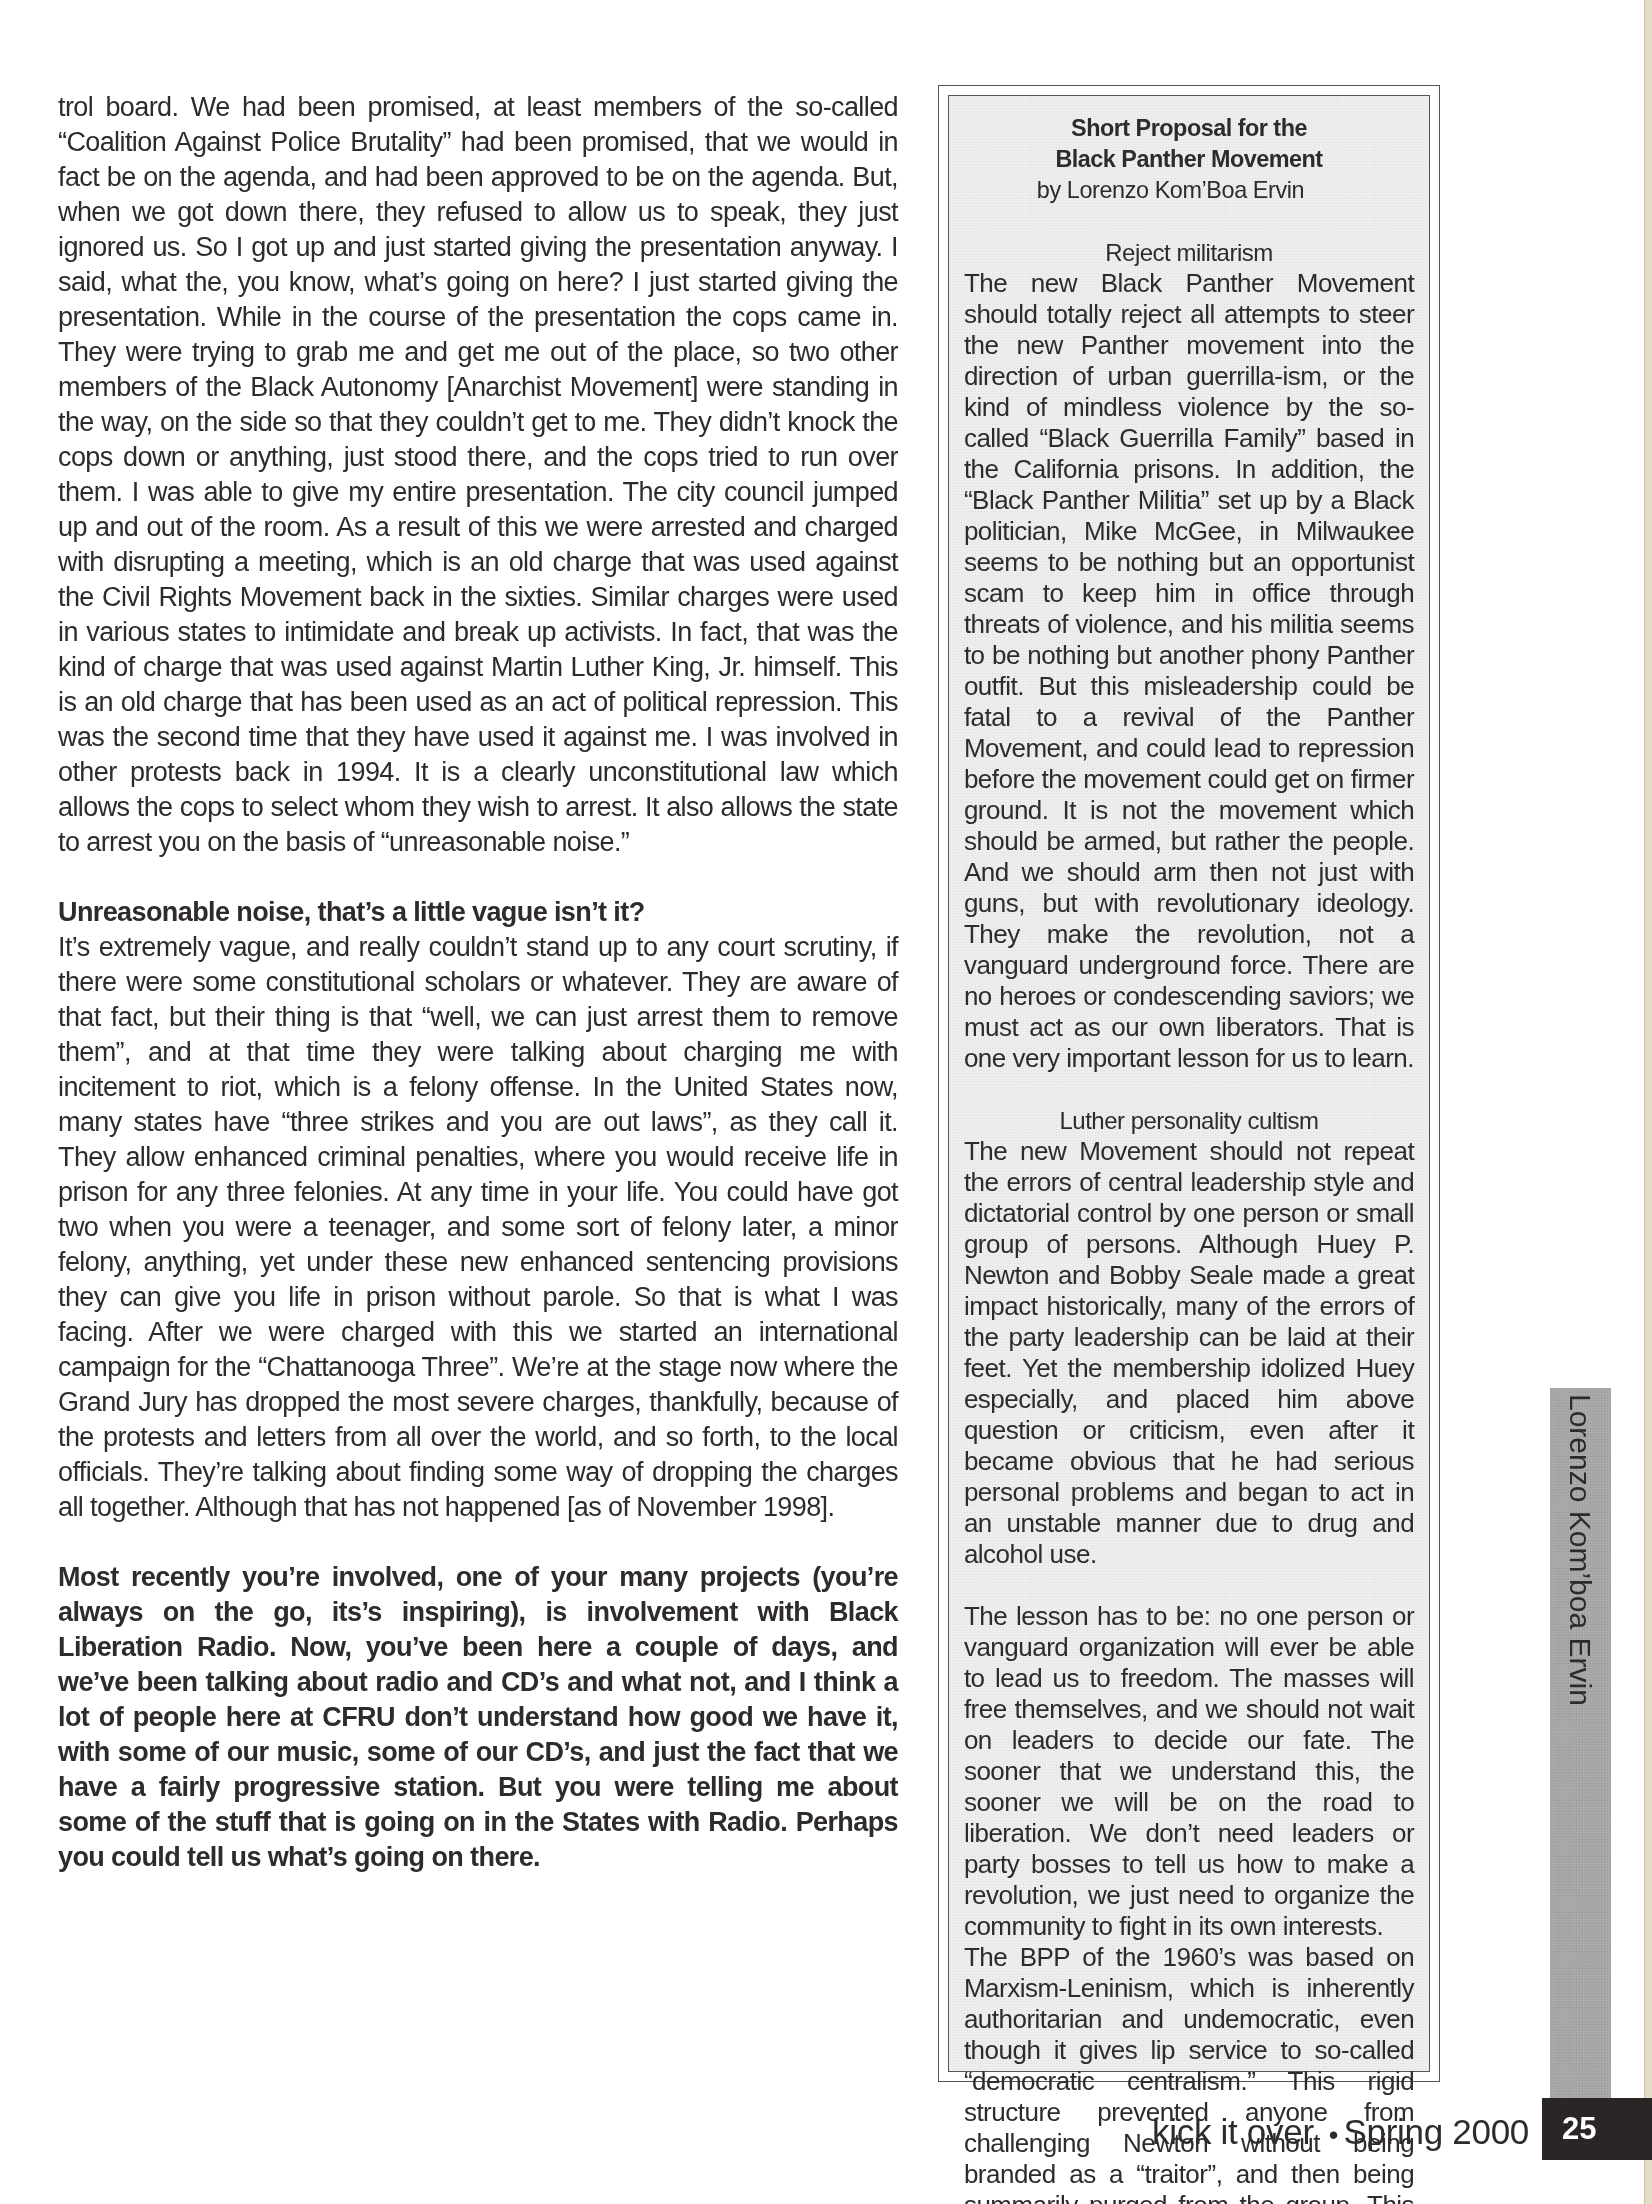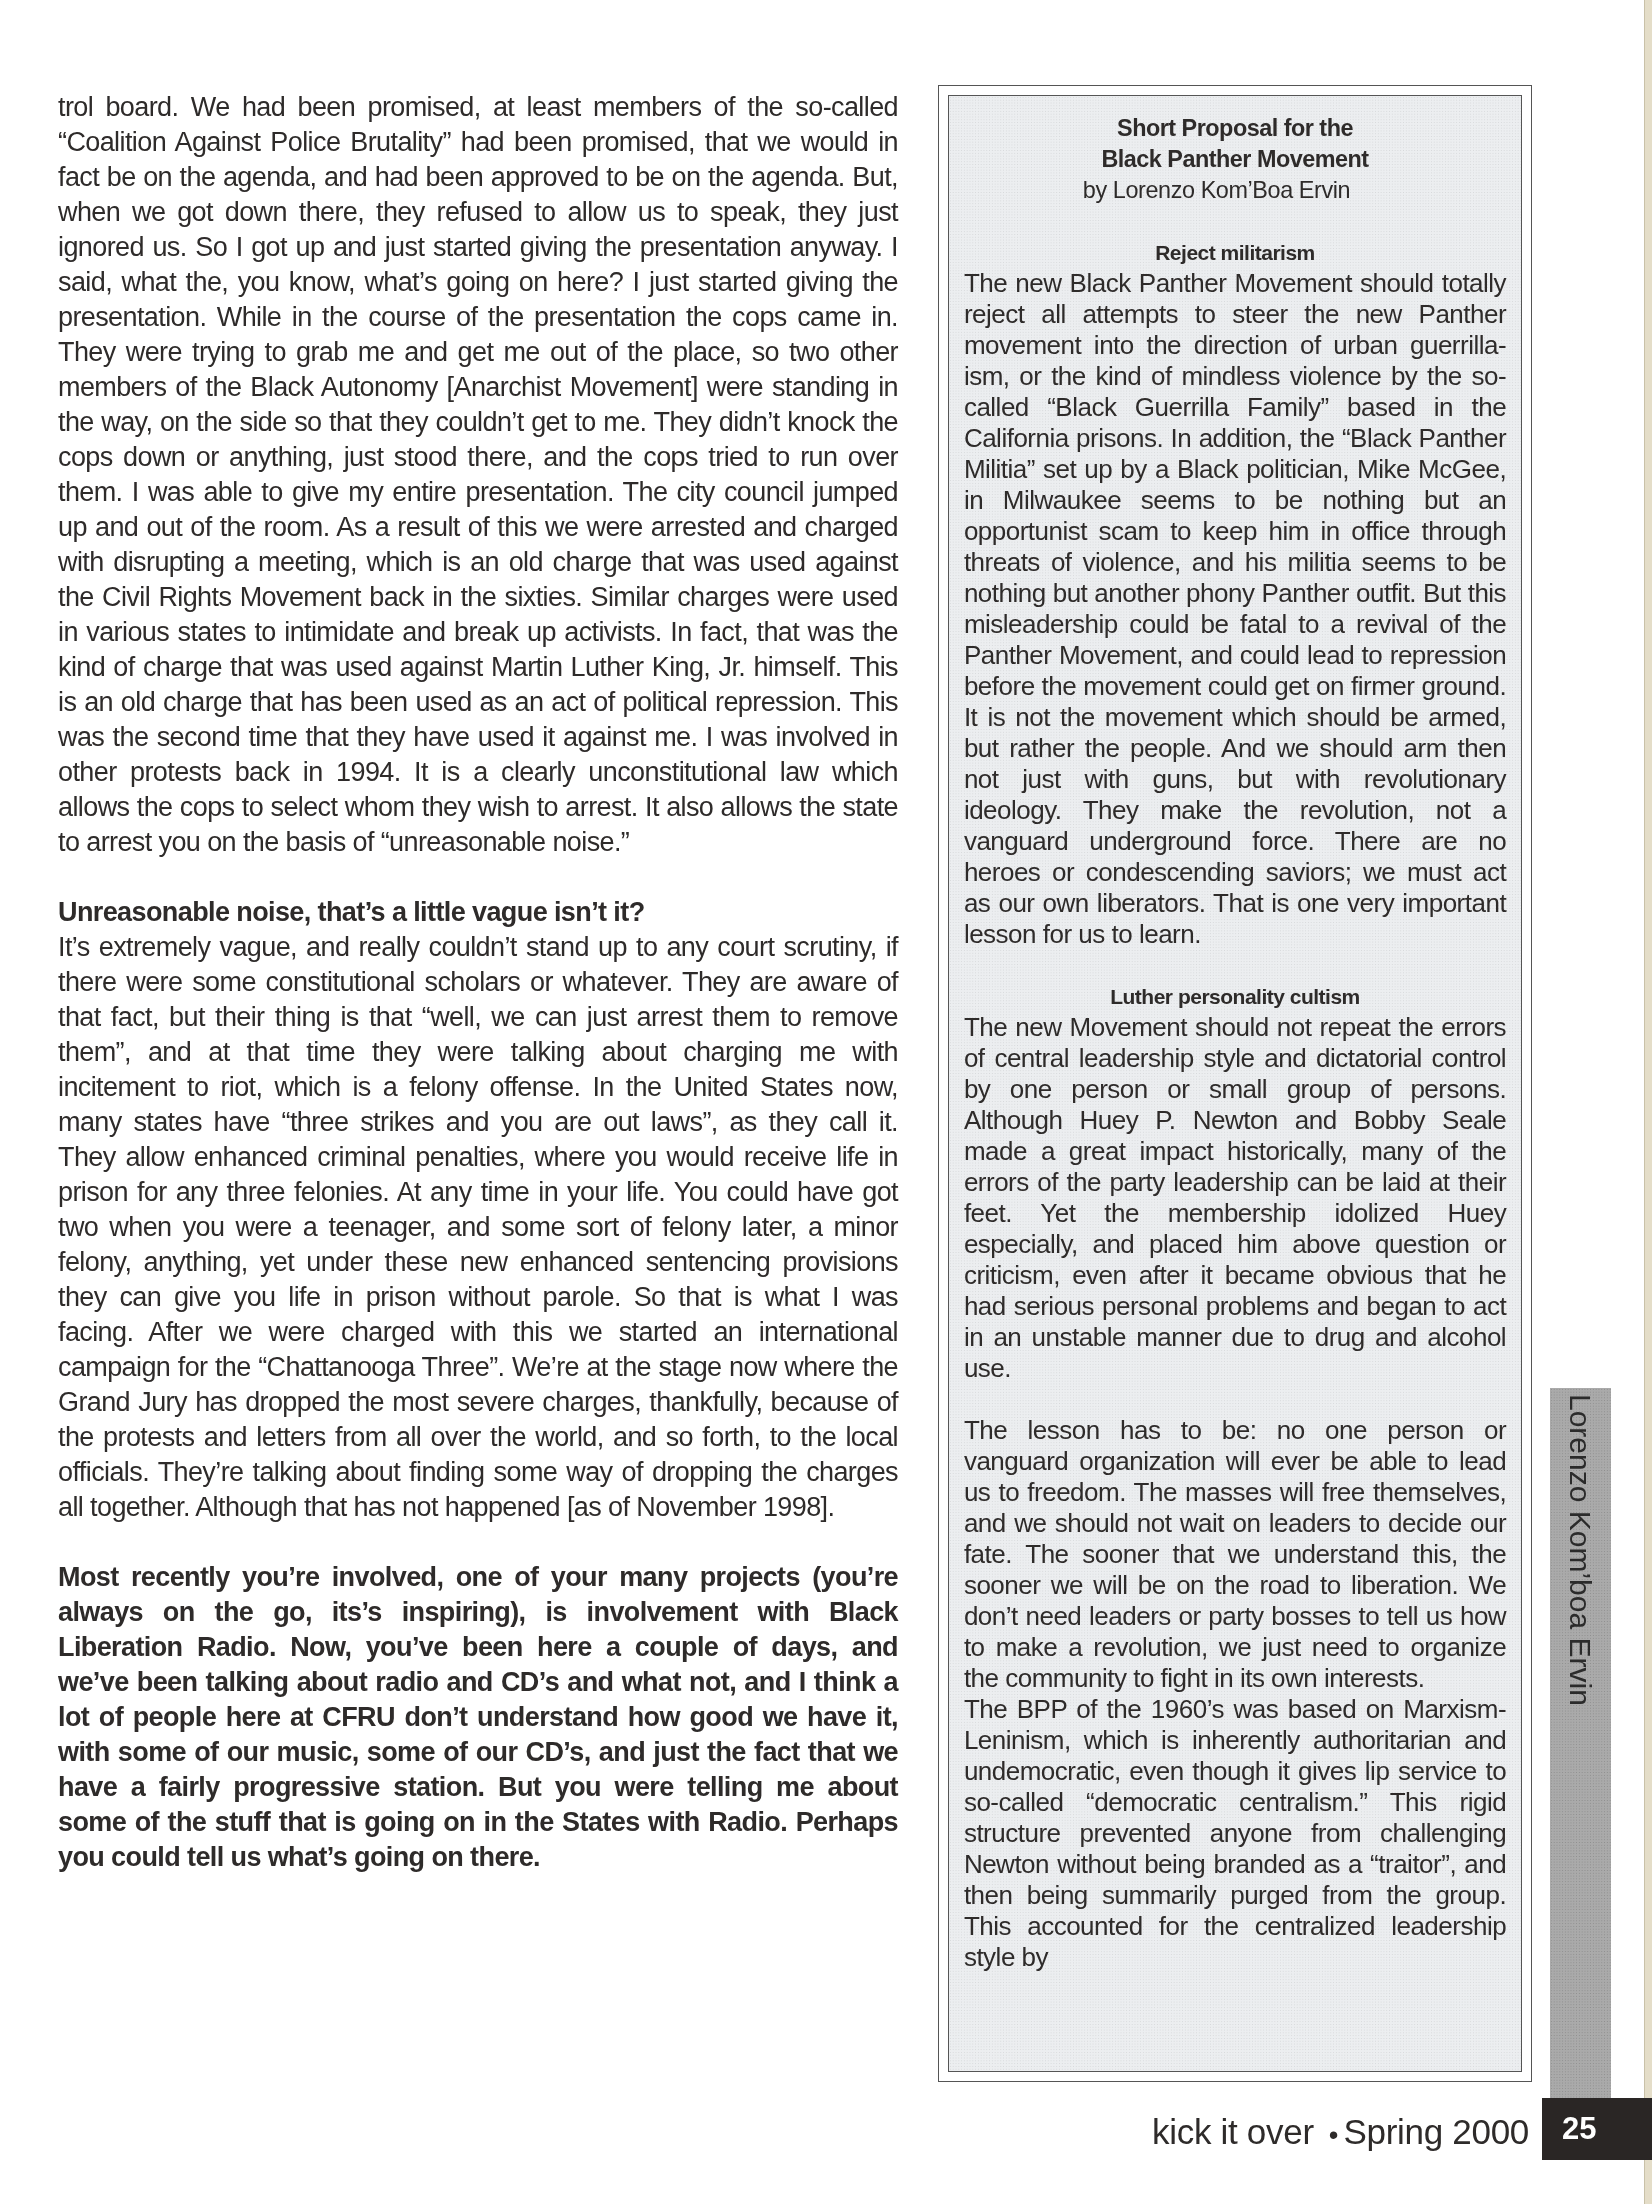--- a/index.html
+++ b/index.html
@@ -3,26 +3,26 @@
 <meta charset="utf-8">
 <style>
   html, body { margin:0; padding:0; }
   body { width:1653px; height:2205px; background:#ffffff; position:relative; overflow:hidden;
          font-family:"Liberation Sans", sans-serif; color:#2e2b2a; }
   .col-left { position:absolute; left:58px; top:90px; width:840px; }
   .col-left p { margin:0; font-size:27px; line-height:35px; text-align:justify; letter-spacing:-0.6px; }
   .col-left p.gap { margin-top:35px; }
   .col-left .q { font-weight:bold; }
   .col-left .qhead { font-weight:bold; font-size:27px; line-height:35px; margin-top:35px; letter-spacing:-0.6px; }
-  .box-outer { position:absolute; left:938px; top:85px; width:594px; height:1997px; border:1.8px solid #555; box-sizing:border-box; background:#fff; }
+  .box-outer { position:absolute; left:938px; top:85px; width:502px; height:1997px; border:1.8px solid #555; box-sizing:border-box; background:#fff; }
   .box-inner { position:absolute; left:9.2px; top:9.2px; right:9.2px; bottom:9.2px; border:1.8px solid #555; background:#eceef0;
                background-image:radial-gradient(#d6d8da 0.6px, transparent 0.7px); background-size:2.8px 2.8px; padding:16.5px 14.7px 0 14.7px; box-sizing:border-box; }
   .box-inner h2 { margin:0; text-align:center; font-size:23.4px; line-height:31px; font-weight:bold; letter-spacing:-0.5px; }
   .box-inner .byline { text-align:center; font-size:23.4px; line-height:31px; margin-bottom:31px; letter-spacing:-0.4px; padding-right:37px; }
-  .box-inner h3 { margin:0; text-align:center; font-size:21px; line-height:31px; font-weight:bold; letter-spacing:-0.5px; }
+  .box-inner h3 { margin:0; text-align:center; font-size:24px; line-height:31px; font-weight:normal; letter-spacing:-0.5px; }
   .box-inner h3.gap { margin-top:31px; }
   .box-inner p { margin:0; font-size:26px; line-height:31px; text-align:justify; letter-spacing:-0.5px; }
   .box-inner p.gap { margin-top:31px; }
   .side-tab { position:absolute; left:1550px; top:1388px; width:61px; height:771px; background:#aaaaaa;
               background-image:radial-gradient(#8d8d8d 0.6px, transparent 0.8px); background-size:2.8px 2.8px; }
   .side-tab-text { position:absolute; left:1550px; top:1388px; width:61px; height:386px; writing-mode:vertical-rl;
                    font-size:30px; line-height:61px; text-align:left; color:#2b2b2b; padding-top:5.5px; box-sizing:border-box; }
   .page-edge { position:absolute; left:1644px; top:0; width:9.2px; height:2205px; background:#e4ddc8; border-left:1.8px solid #c9c1a8; }
   .footer-title { position:absolute; right:124px; top:2103px; font-size:35px; line-height:58px; color:#2e2b2a; letter-spacing:-0.3px; }
   .footer-title .dot { font-size:27.5px; padding:0 5.5px; }

